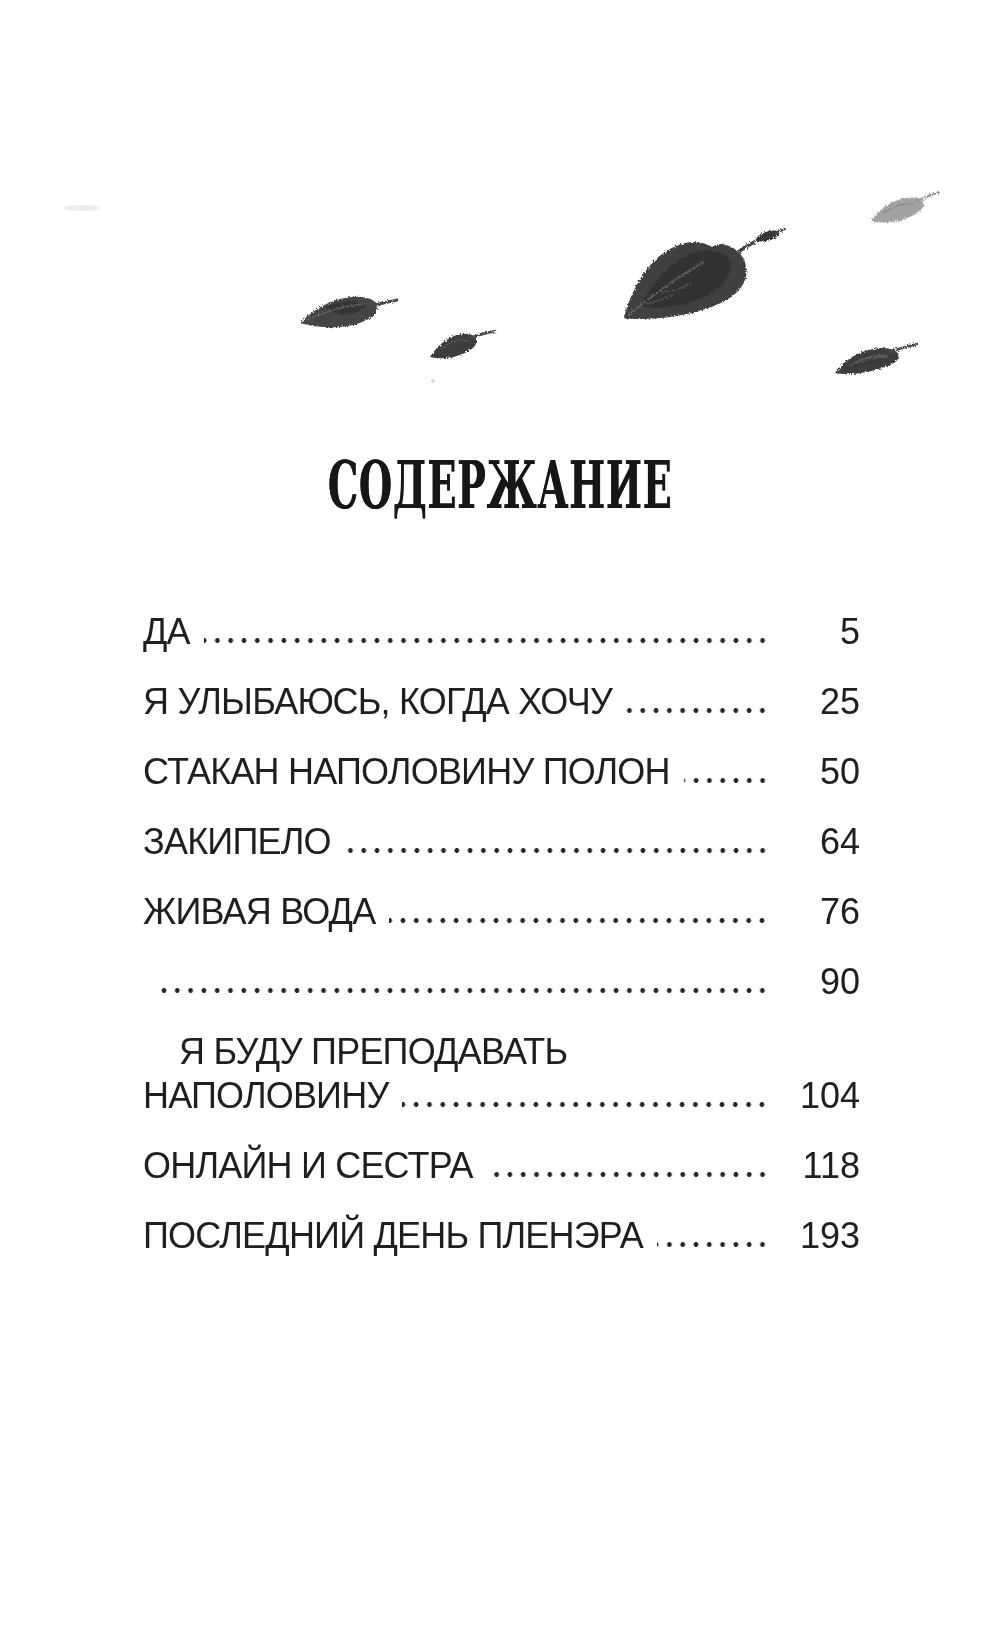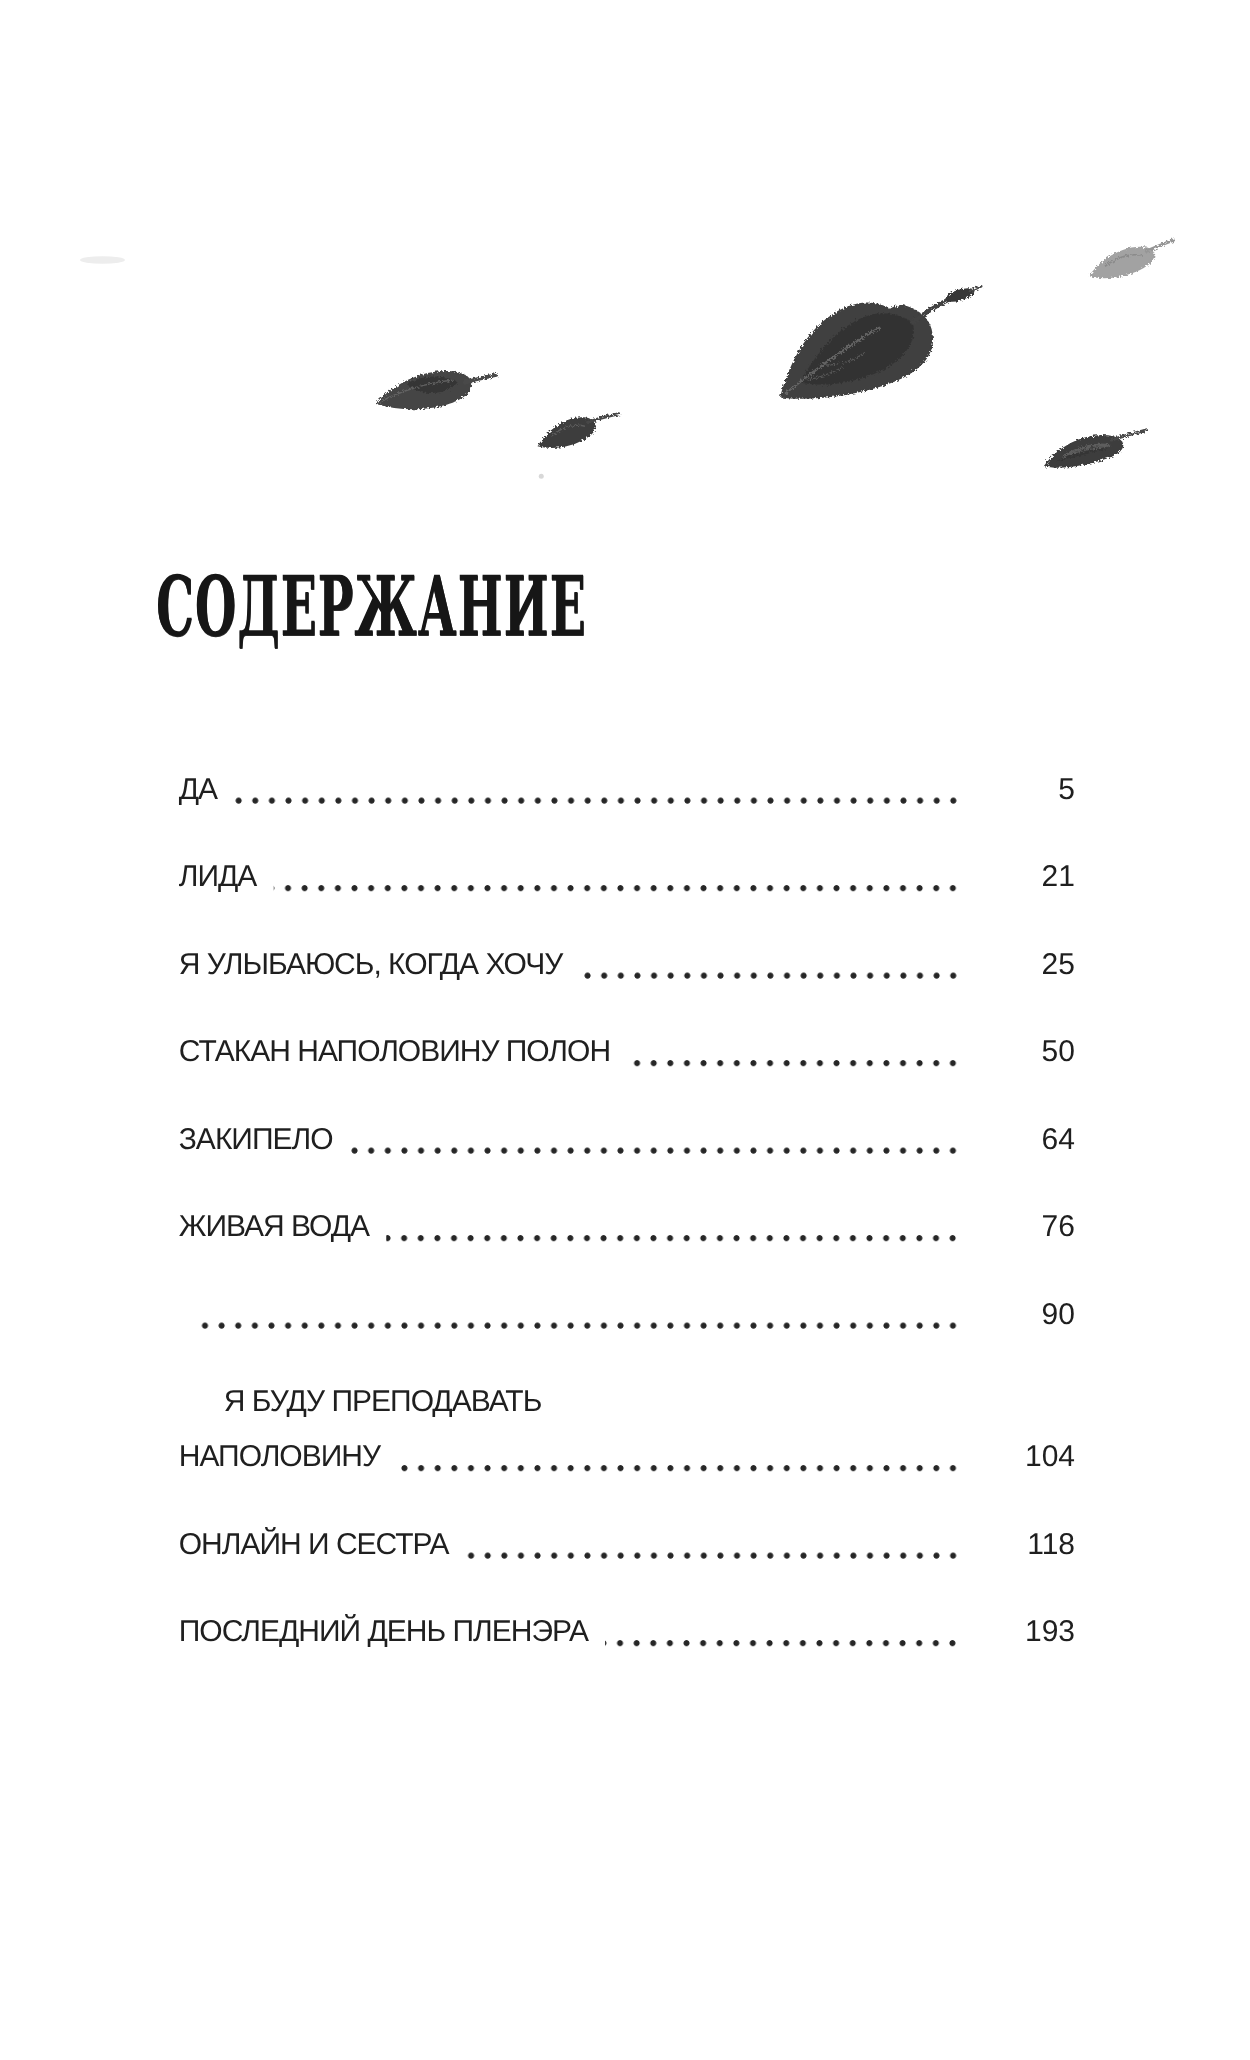--- a/index.html
+++ b/index.html
@@ -12,42 +12,42 @@
     color: #1f1f1f;
   }
   .page { position: absolute; inset: 0; background: #ffffff; }
 
   
   .leaves { position: absolute; top: 0; left: 0; width: 1000px; height: 430px; }
 
   
   .title-wrap {
     position: absolute; top: 452px; left: 0; width: 1000px;
-    text-align: left;
+    text-align: center;
   }
   .title-wrap .title {
     display: inline-block;
     font-family: "DejaVu Serif", serif;
     font-weight: 700;
     font-size: 66px;
     line-height: 66px;
     letter-spacing: 1px;
     color: #161616;
     transform: scaleX(0.58);
     transform-origin: 50% 50%;
     white-space: nowrap;
     text-shadow: 0.4px 0.4px 0 #2c2c2c;
   }
 
   
   .toc {
     position: absolute;
     top: 612px; left: 143px;
     width: 717px;
-    font-size: 24px;
+    font-size: 36px;
     letter-spacing: -0.8px;
     color: #1f1f1f;
   }
   .toc-entry { margin-bottom: 30px; }
   .toc-flex { display: flex; align-items: baseline; }
   .toc-line { line-height: 40px; }
   .chapter { white-space: nowrap; }
   .two-line .line1 { margin-bottom: 4px; margin-left: 36px; }
   .leader {
     flex: 1 1 auto;
@@ -126,25 +126,20 @@
   </div>
 
   <div class="toc">
 
     <div class="toc-entry toc-flex toc-line">
       <span class="chapter">ДА</span>
       <span class="leader"></span>
       <span class="pagenum">5</span>
     </div>
 
-    <div class="toc-entry toc-flex toc-line">
-      <span class="chapter">ЛИДА</span>
-      <span class="leader"></span>
-      <span class="pagenum">21</span>
-    </div>
 
     <div class="toc-entry toc-flex toc-line">
       <span class="chapter">Я УЛЫБАЮСЬ, КОГДА ХОЧУ</span>
       <span class="leader"></span>
       <span class="pagenum">25</span>
     </div>
 
     <div class="toc-entry toc-flex toc-line">
       <span class="chapter">СТАКАН НАПОЛОВИНУ ПОЛОН</span>
       <span class="leader"></span>

